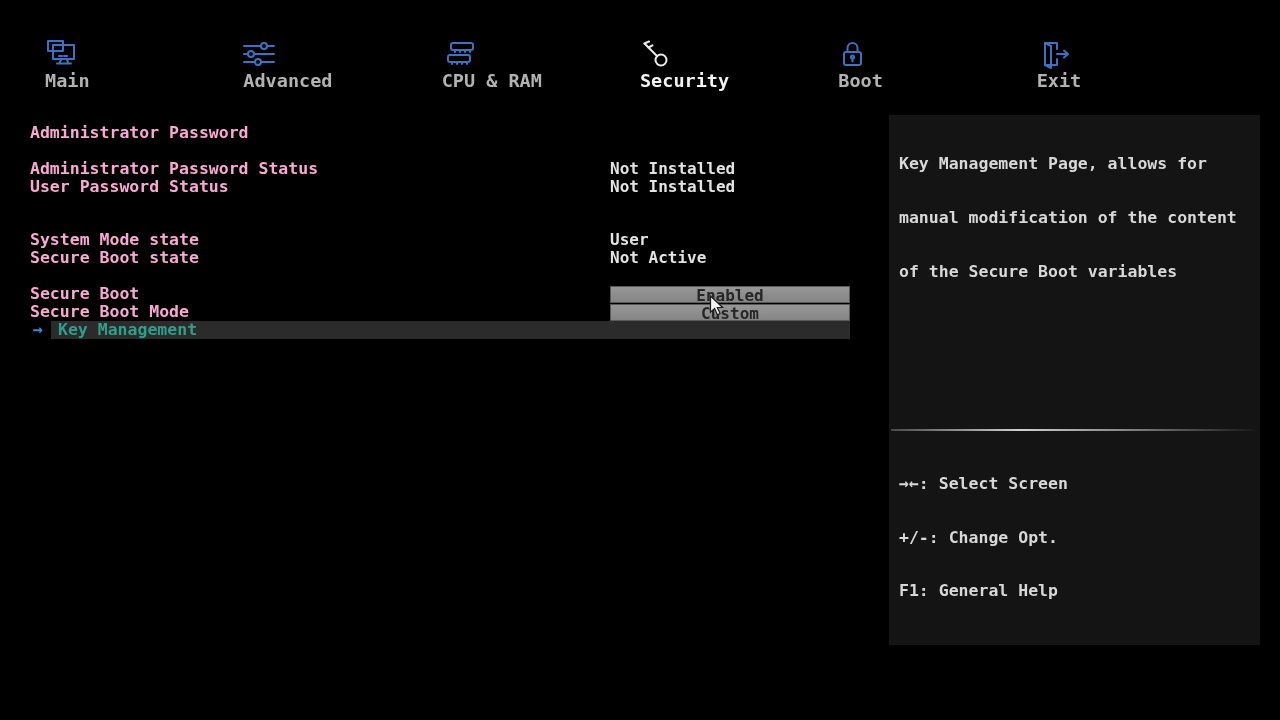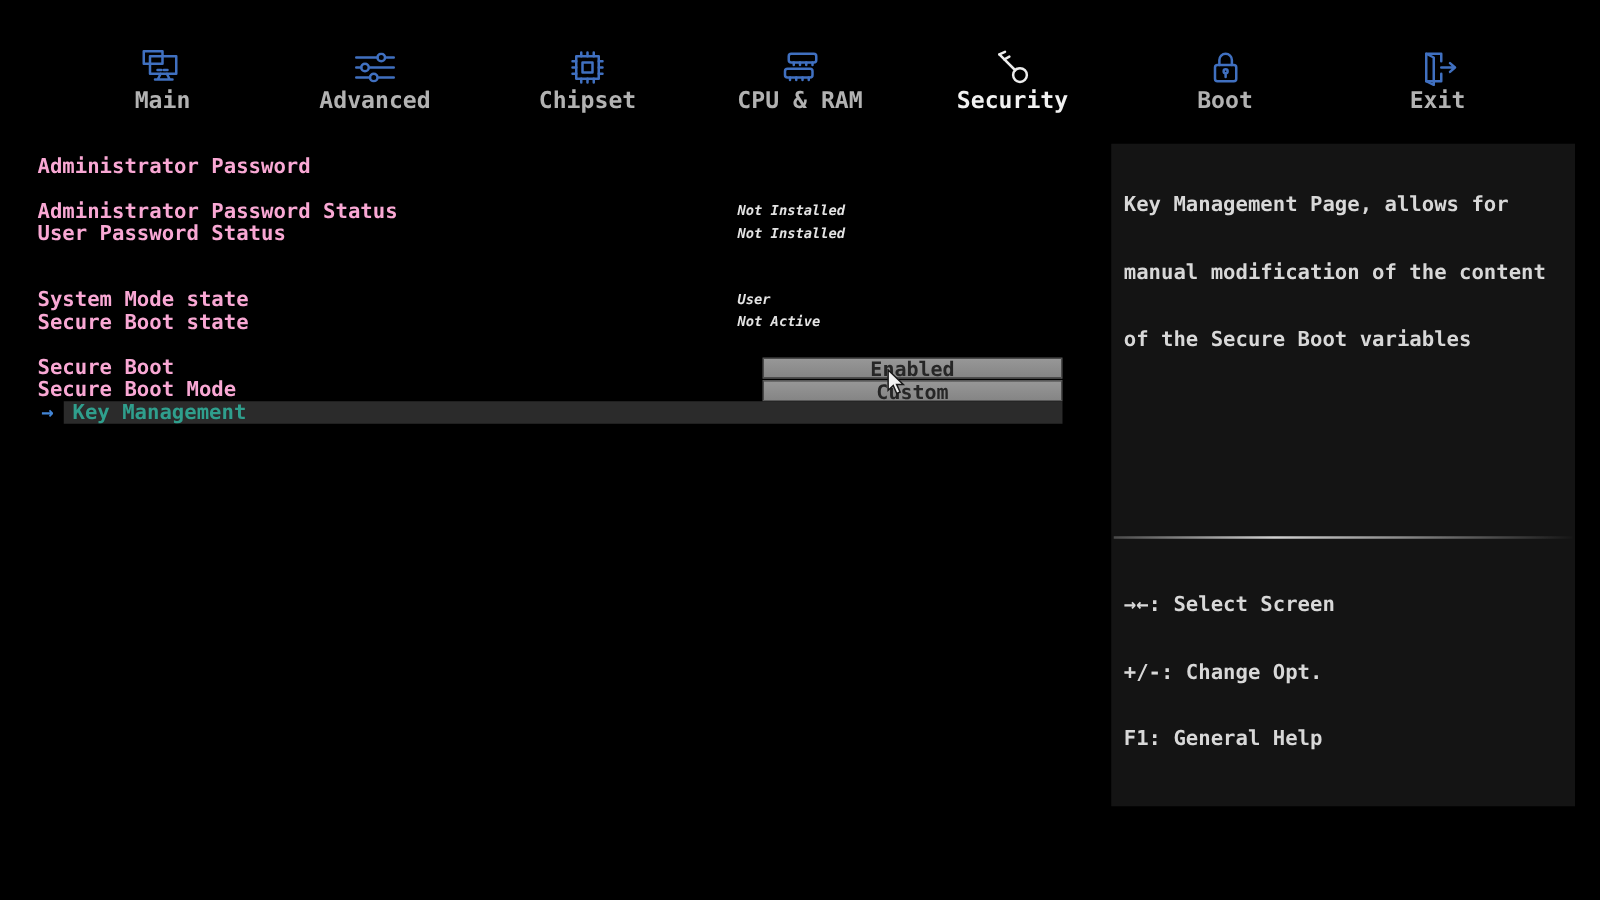--- a/index.html
+++ b/index.html
@@ -9,38 +9,38 @@
     font-family:"DejaVu Sans Mono","Liberation Mono",monospace;
     font-weight:bold;
     -webkit-font-smoothing:none;
   }
   
   .tabbar{
     position:absolute;left:45px;top:38px;width:1190px;height:56px;
     display:flex;
   }
   .tab{
-    flex:1 1 0;display:flex;flex-direction:column;align-items:center;
+    flex:1 1 0;display:flex;flex-direction:column;align-items:flex-start;
     cursor:default;
   }
   .tab .ticon{height:32px;display:flex;align-items:center;justify-content:center;}
   .tab .ticon svg{stroke:#4070c0;fill:none;stroke-width:2;stroke-linecap:round;stroke-linejoin:round;}
   .tab .tlabel{
     margin-top:2px;font-size:18.5px;line-height:18px;color:#b2b2b2;white-space:nowrap;
   }
   .tab.active .ticon svg{stroke:#ececec;}
   .tab.active .tlabel{color:#f2f2f2;}
   
   .row{
     position:absolute;left:30px;height:18px;line-height:18px;
     font-size:16.5px;color:#f9a8d4;white-space:pre;
   }
   .rowval{
-    position:absolute;left:590px;height:18px;line-height:18px;
-    font-size:11px;color:#e3e3e3;white-space:pre;font-style:italic;
+    position:absolute;left:610px;height:18px;line-height:18px;
+    font-size:16px;color:#e3e3e3;white-space:pre;
   }
   .optbtn{
     position:absolute;left:610px;width:240px;height:17px;line-height:17px;
     background:linear-gradient(#979797,#858585);
     border:1px solid #585858;box-sizing:border-box;
     text-align:center;font-size:16px;color:#262626;
     font-family:inherit;font-weight:bold;padding:0;
   }
   .sel-row{
     position:absolute;left:51px;top:321px;width:799px;height:18px;
@@ -98,30 +98,20 @@
           <circle cx="21" cy="4" r="3"></circle>
         <path d="M1 12 h4 M12 12 h19"></path>
           <circle cx="8" cy="12" r="3"></circle>
         <path d="M1 20 h11 M19 20 h12"></path>
           <circle cx="15" cy="20" r="3"></circle>
       </svg>
     </span>
     <span class="tlabel">Advanced</span>
   </div>
 
-  <div class="tab">
-    <span class="ticon">
-      <svg width="30" height="30" viewBox="0 0 30 30">
-        <rect x="6" y="6" width="18" height="18"></rect>
-        <rect x="11" y="11" width="8" height="8"></rect>
-        <path d="M10 6 V3 M15 6 V3 M20 6 V3 M10 24 v3 M15 24 v3 M20 24 v3 M6 10 H3 M6 15 H3 M6 20 H3 M24 10 h3 M24 15 h3 M24 20 h3"></path>
-      </svg>
-    </span>
-    <span class="tlabel">Chipset</span>
-  </div>
 
   <div class="tab">
     <span class="ticon">
       <svg width="36" height="26" viewBox="0 0 36 26">
         <rect x="9" y="2" width="22" height="7" rx="2"></rect>
         <path d="M13 9 v2 M18 9 v2 M23 9 v2 M28 9 v2"></path>
         <rect x="6" y="14" width="22" height="7" rx="2"></rect>
         <path d="M10 21 v2 M15 21 v2 M20 21 v2 M25 21 v2"></path>
       </svg>
     </span>

